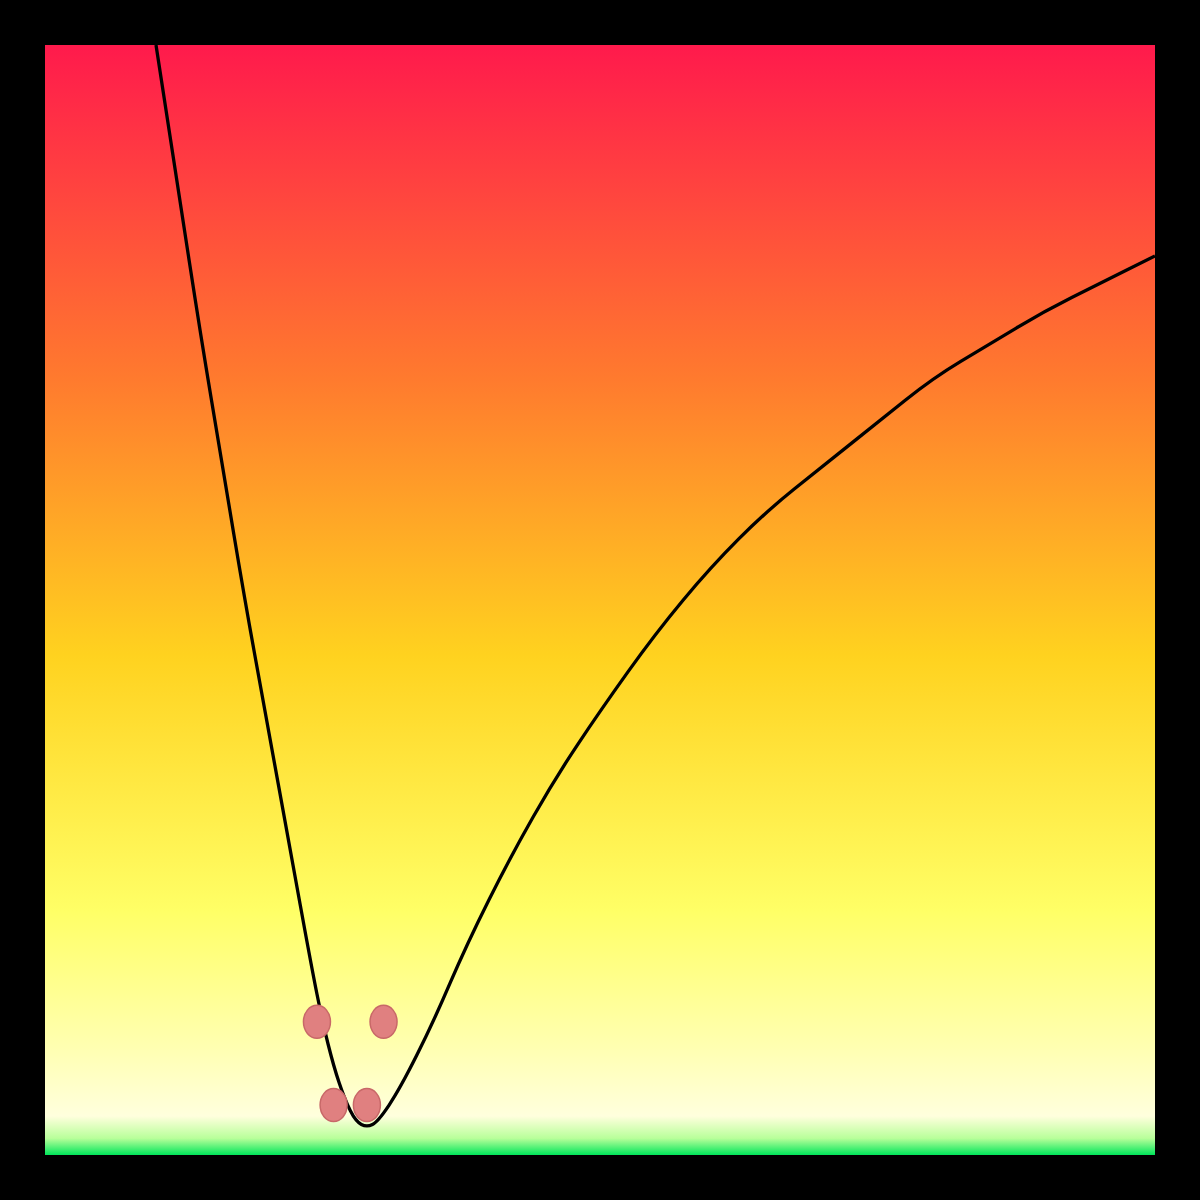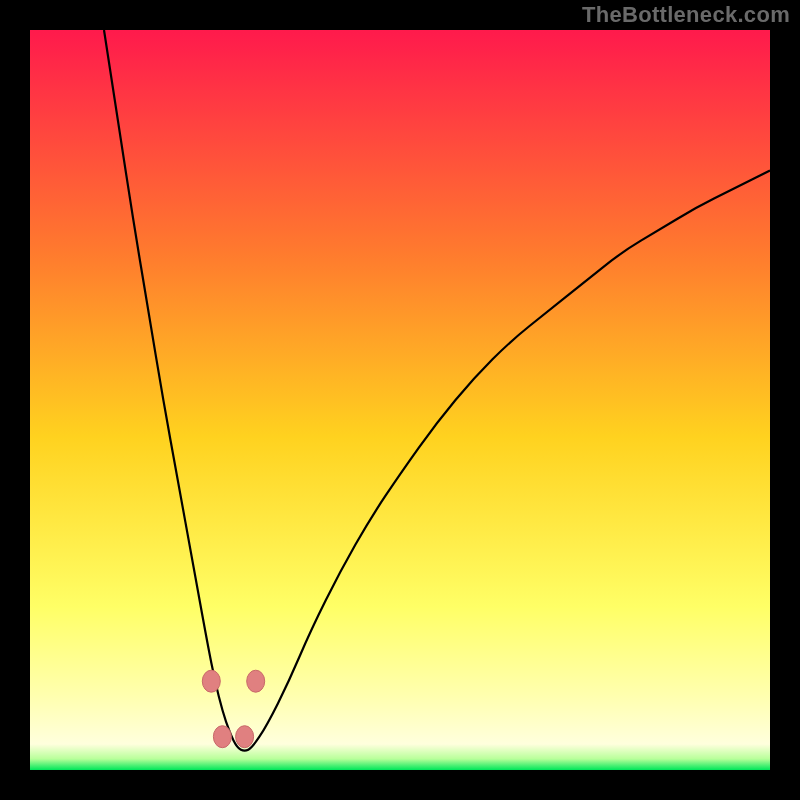--- a/index.html
+++ b/index.html
@@ -34,21 +34,20 @@
     height: 740px;
   }
   svg {
     display: block;
   }
 </style>
 </head>
 <body>
 
 <div class="container">
-  <div class="watermark">TheBottleneck.com</div>
   <div class="plot-area">
     <svg id="chart-svg" width="740" height="740" viewBox="0 0 740 740">
         <defs>
           <linearGradient id="bg-grad" x1="0" y1="0" x2="0" y2="1">
             <stop offset="0%" stop-color="#ff1a4c"></stop>
             <stop offset="30%" stop-color="#ff7a2e"></stop>
             <stop offset="55.00000000000001%" stop-color="#ffd21f"></stop>
             <stop offset="78%" stop-color="#ffff66"></stop>
             <stop offset="90%" stop-color="#ffffaf"></stop>
             <stop offset="96.5%" stop-color="#ffffdd"></stop>

